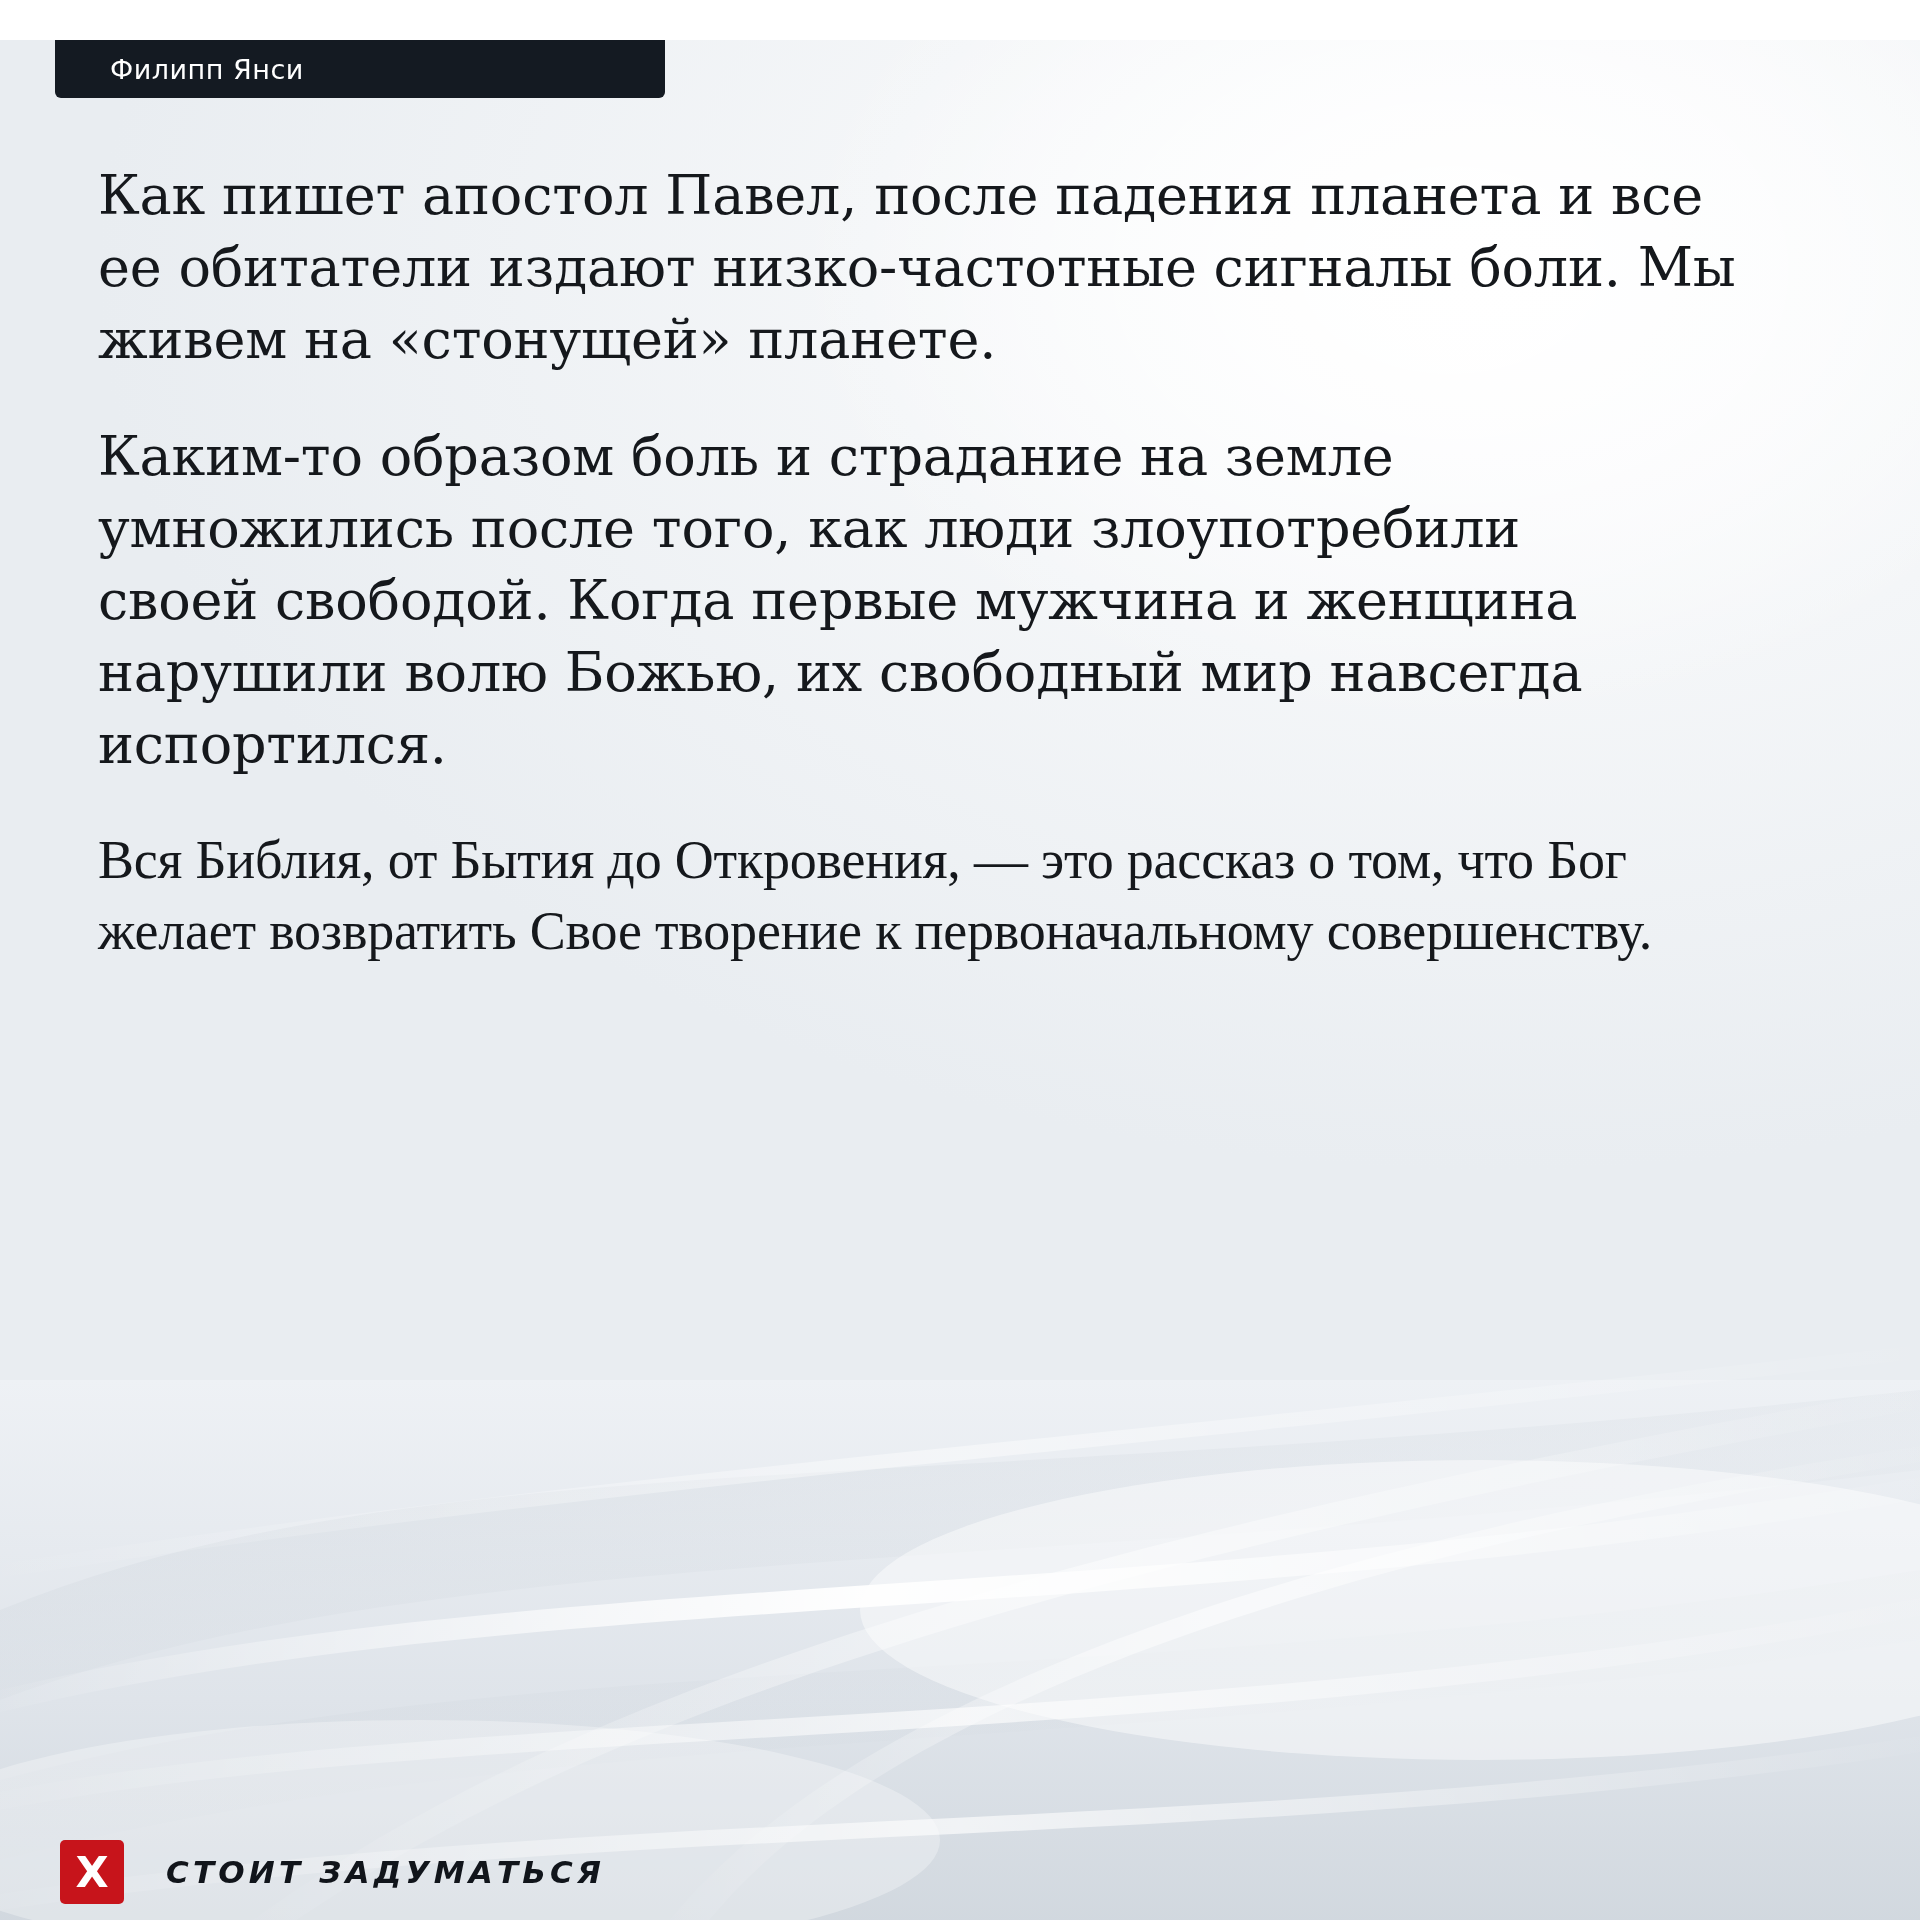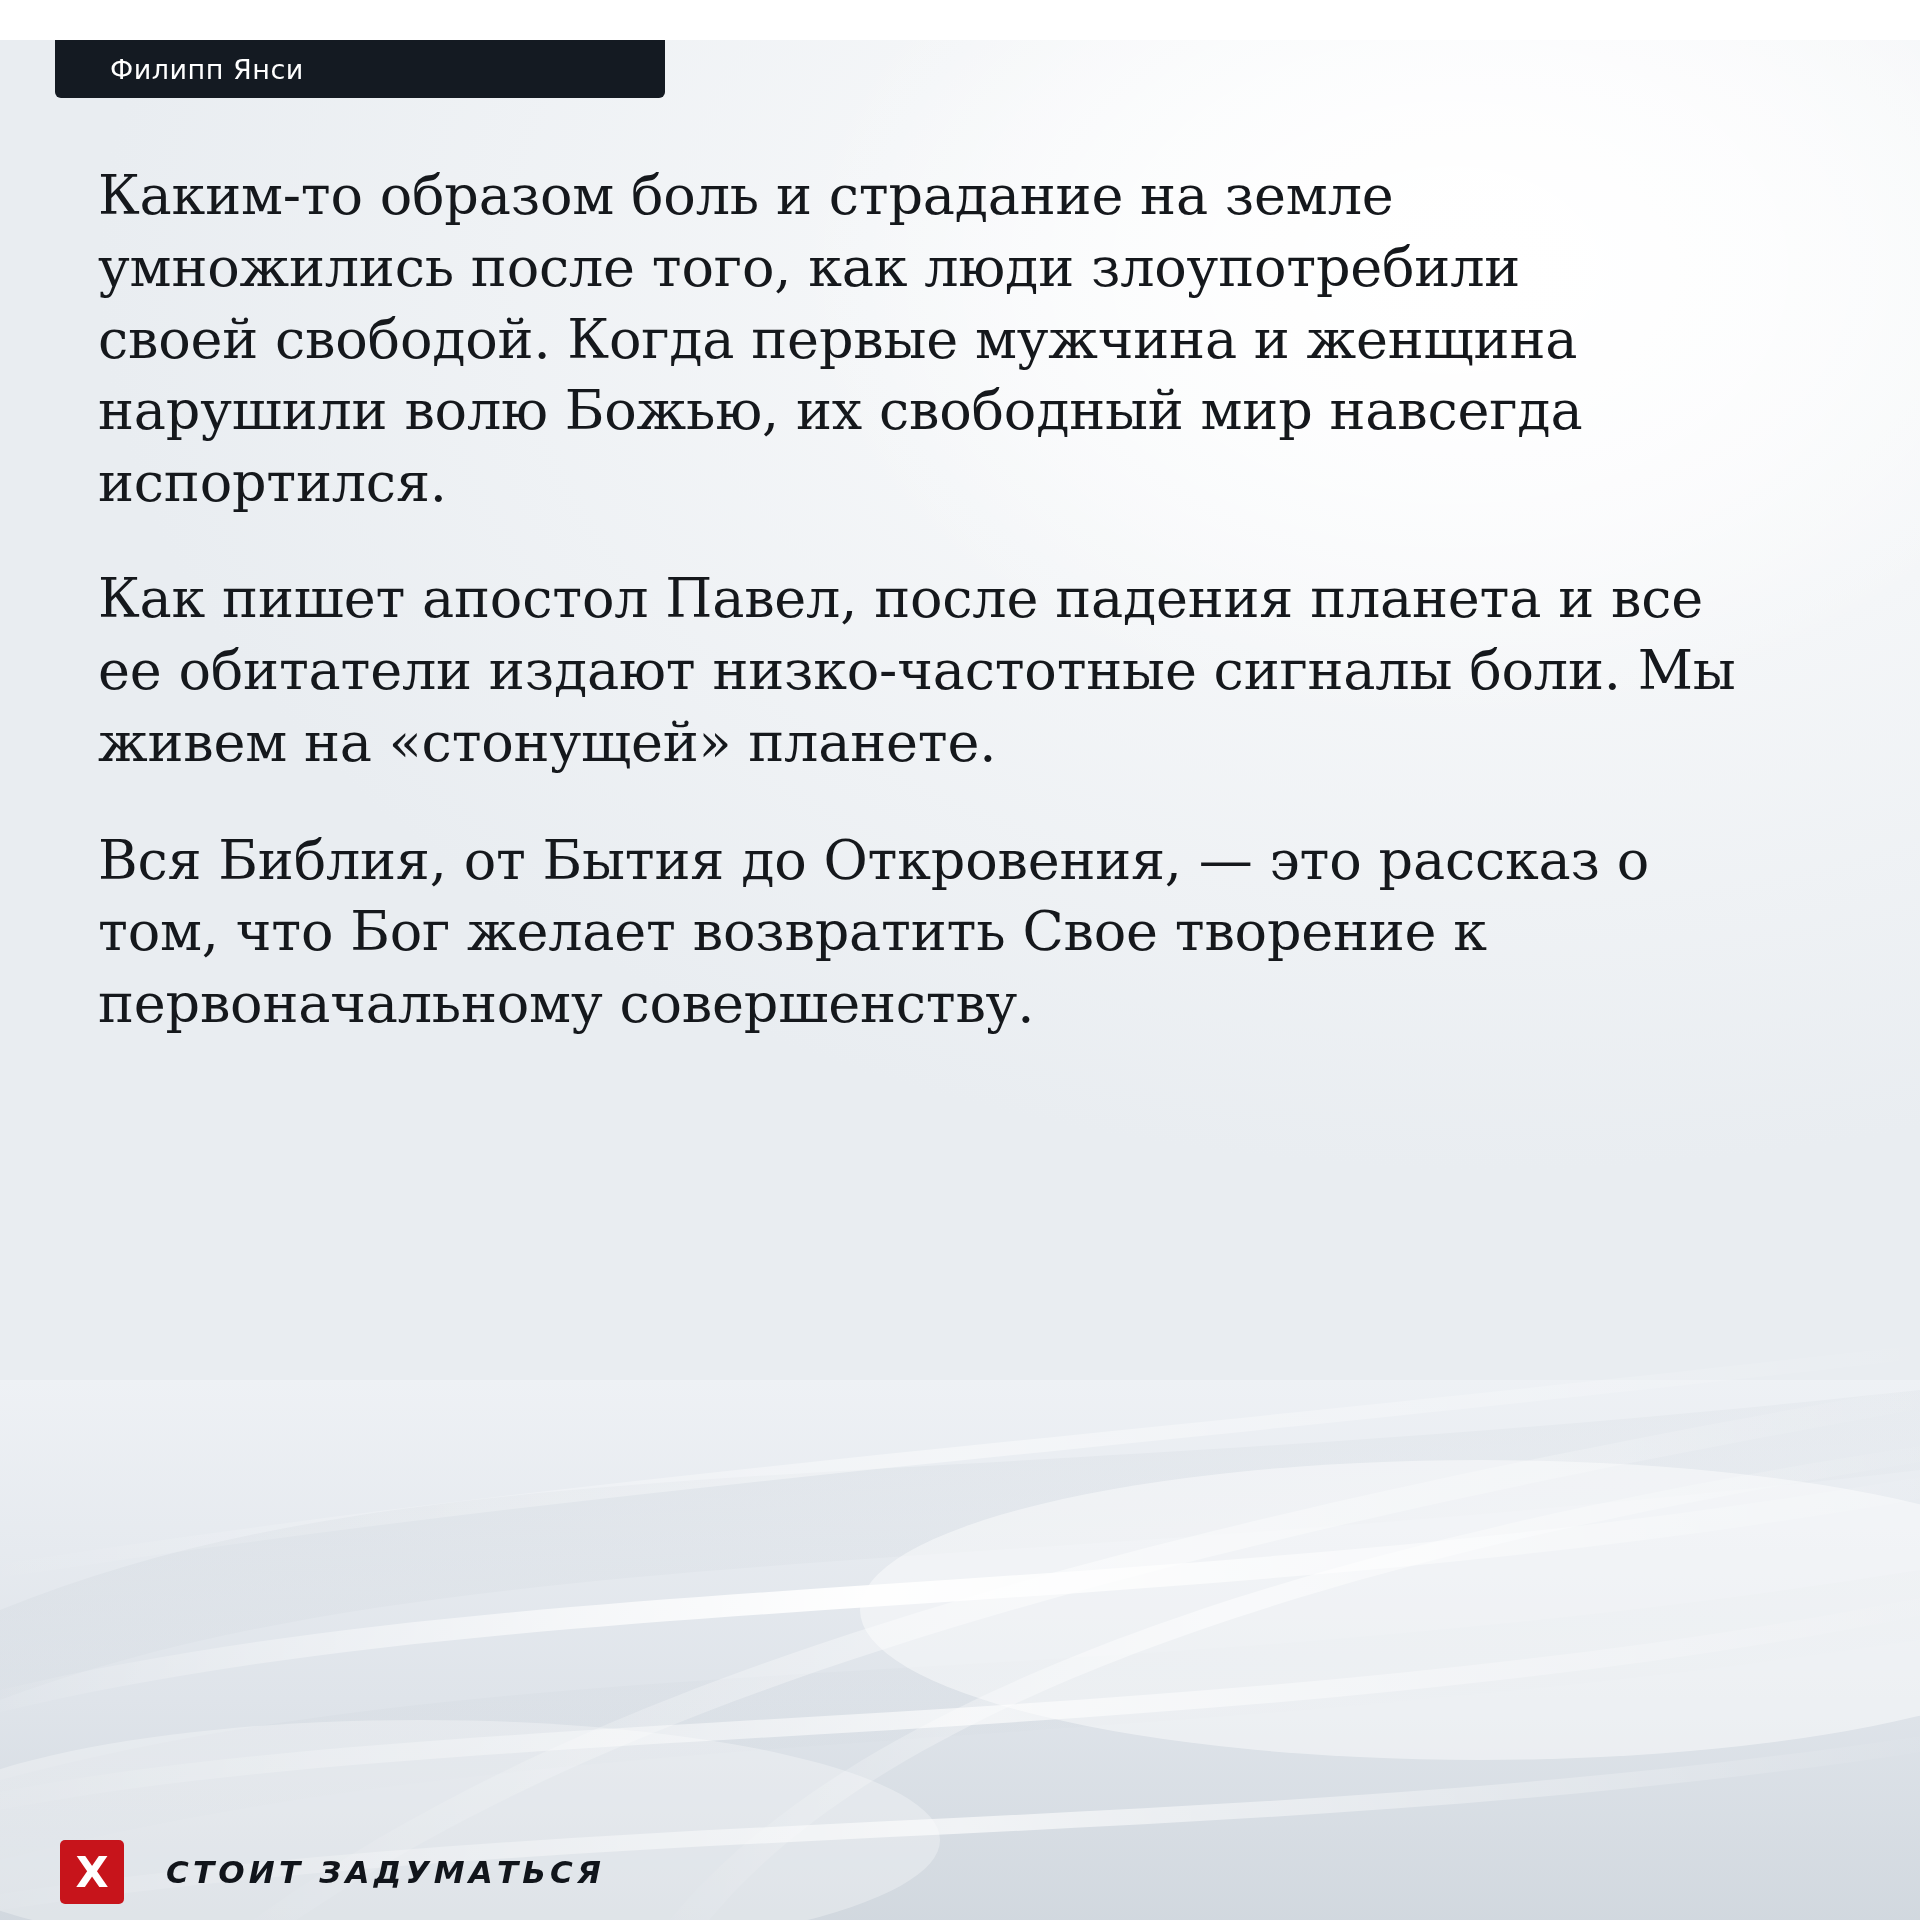--- a/index.html
+++ b/index.html
@@ -78,21 +78,21 @@
     font-family: "DejaVu Serif", serif;
     font-size: 54px;
     line-height: 1.33;
     letter-spacing: -0.2px;
     margin: 0 0 44px 0;
     font-weight: 400;
   }
   .para.p1 { width: 1490px; }
   .para.p2 { width: 1680px; margin-bottom: 46px; }
   .para.p3 { width: 1480px; margin-bottom: 46px; }
-  .para.p4 { width: 1640px; margin-bottom: 0; }
+  .para.p4 { width: 1640px; margin-bottom: 0; font-family: Liberation Serif, serif; }
 
   
   .footer {
     position: absolute;
     left: 60px;
     bottom: 56px;
     display: flex;
     align-items: center;
   }
   .logo-box {
@@ -166,22 +166,22 @@
     <path d="M-40,430 C600,330 1100,300 1960,200 L1960,214 C1100,314 600,344 -40,444 Z" fill="url(#gstreak2)" opacity="0.7"></path>
     <ellipse cx="1480" cy="470" rx="620" ry="150" fill="#ffffff" opacity="0.45"></ellipse>
     <ellipse cx="420" cy="700" rx="520" ry="120" fill="#ffffff" opacity="0.30"></ellipse>
   </svg>
 
   <div class="author-tag">
     <span class="author-name">Филипп Янси</span>
   </div>
 
   <div class="content">
+    <p class="para p2">Как пишет апостол Павел, после падения планета и все ее обитатели издают низко-частотные сигналы боли. Мы живем на «стонущей» планете.</p>
     <p class="para p1">Каким-то образом боль и страдание на земле умножились после того, как люди злоупотребили своей свободой. Когда первые мужчина и женщина нарушили волю Божью, их свободный мир навсегда испортился.</p>
-    <p class="para p2">Как пишет апостол Павел, после падения планета и все ее обитатели издают низко-частотные сигналы боли. Мы живем на «стонущей» планете.</p>
     <p class="para p4">Вся Библия, от Бытия до Откровения, — это рассказ о том, что Бог желает возвратить Свое творение к первоначальному совершенству.</p>
   </div>
 
   <div class="footer">
     <div class="logo-box">
       <span class="logo-letter">X</span>
     </div>
     <span class="footer-label">СТОИТ ЗАДУМАТЬСЯ</span>
   </div>
 

